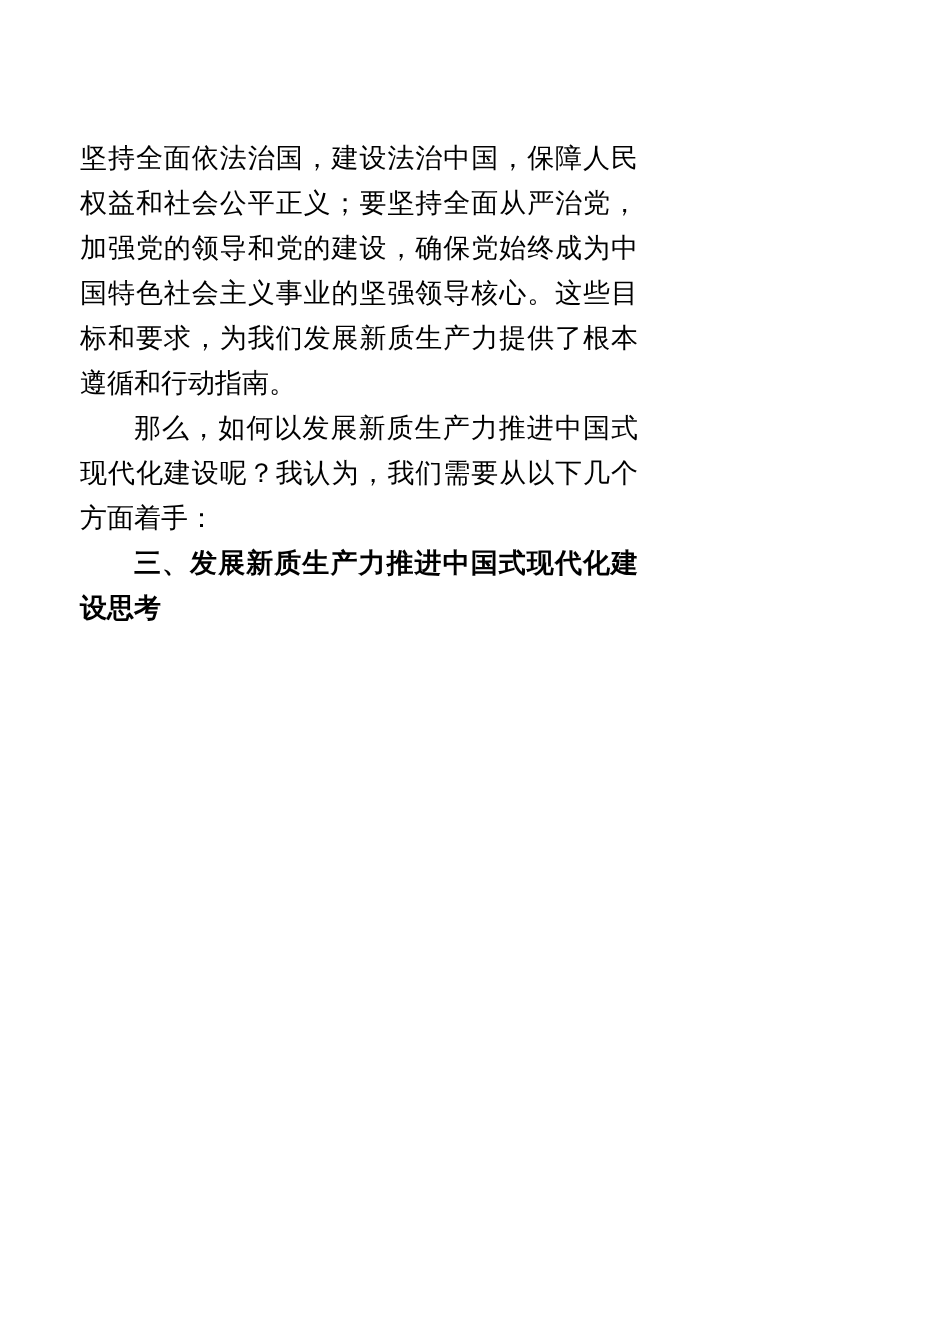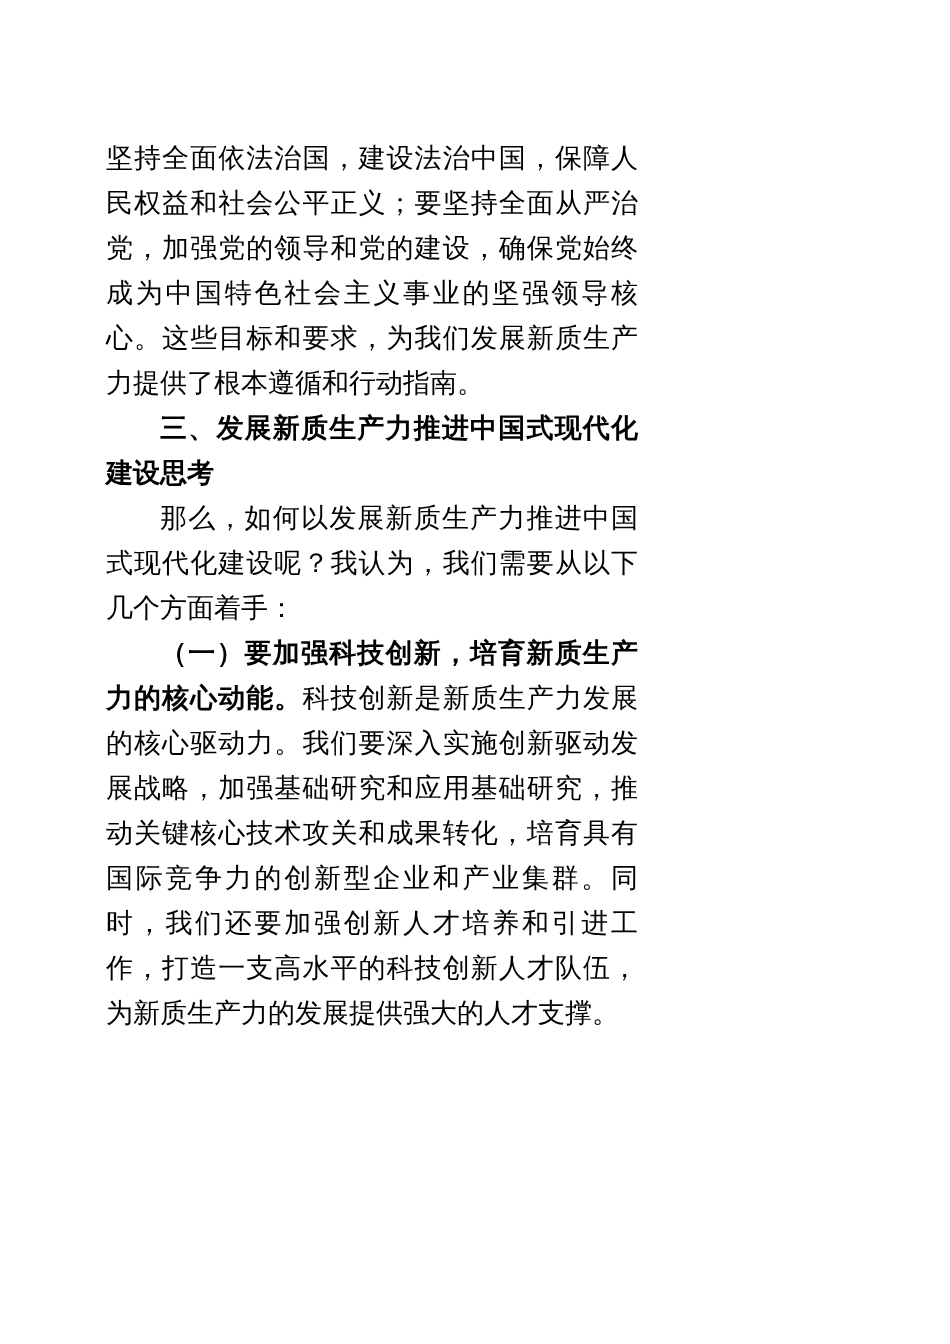--- a/index.html
+++ b/index.html
@@ -11,21 +11,21 @@
     height: 1344px;
     background: #ffffff;
     color: #000000;
     font-family: "Liberation Serif", "DejaVu Serif", serif;
     overflow: hidden;
   }
   .page {
     box-sizing: border-box;
     width: 756px;
     height: 1344px;
-    padding: 136px 118px 0 106px;
+    padding: 136px 118px 0 80px;
     background: #ffffff;
     overflow: hidden;
   }
   .para {
     margin: 0;
     font-size: 27px;
     line-height: 45px;
     text-align: justify;
     text-justify: inter-ideograph;
     word-break: break-all;
@@ -41,17 +41,16 @@
     font-weight: bold;
     font-family: "Liberation Sans", "DejaVu Sans", sans-serif;
   }
 </style>
 </head>
 <body>
 
 <div class="page">
   <div class="content" id="document-content">
       <p class="para"><span class="seg-regular">坚持全面依法治国，建设法治中国，保障人民权益和社会公平正义；要坚持全面从严治党，加强党的领导和党的建设，确保党始终成为中国特色社会主义事业的坚强领导核心。这些目标和要求，为我们发展新质生产力提供了根本遵循和行动指南。</span></p>
+      <p class="para indent"><span class="seg-regular">那么，如何以发展新质生产力推进中国式现代化建设呢？我认为，我们需要从以下几个方面着手：</span></p>
       <p class="para indent heading"><span class="seg-bold">三、发展新质生产力推进中国式现代化建设思考</span></p>
-      <p class="para indent"><span class="seg-regular">那么，如何以发展新质生产力推进中国式现代化建设呢？我认为，我们需要从以下几个方面着手：</span></p>
-      <p class="para indent"><span class="seg-bold">（一）要加强科技创新，培育新质生产力的核心动能。</span><span class="seg-regular">科技创新是新质生产力发展的核心驱动力。我们要深入实施创新驱动发展战略，加强基础研究和应用基础研究，推动关键核心技术攻关和成果转化，培育具有国际竞争力的创新型企业和产业集群。同时，我们还要加强创新人才培养和引进工作，打造一支高水平的科技创新人才队伍，为新质生产力的发展提供强大的人才支撑。</span></p>
     </div>
 </div>
 
 </body></html>

